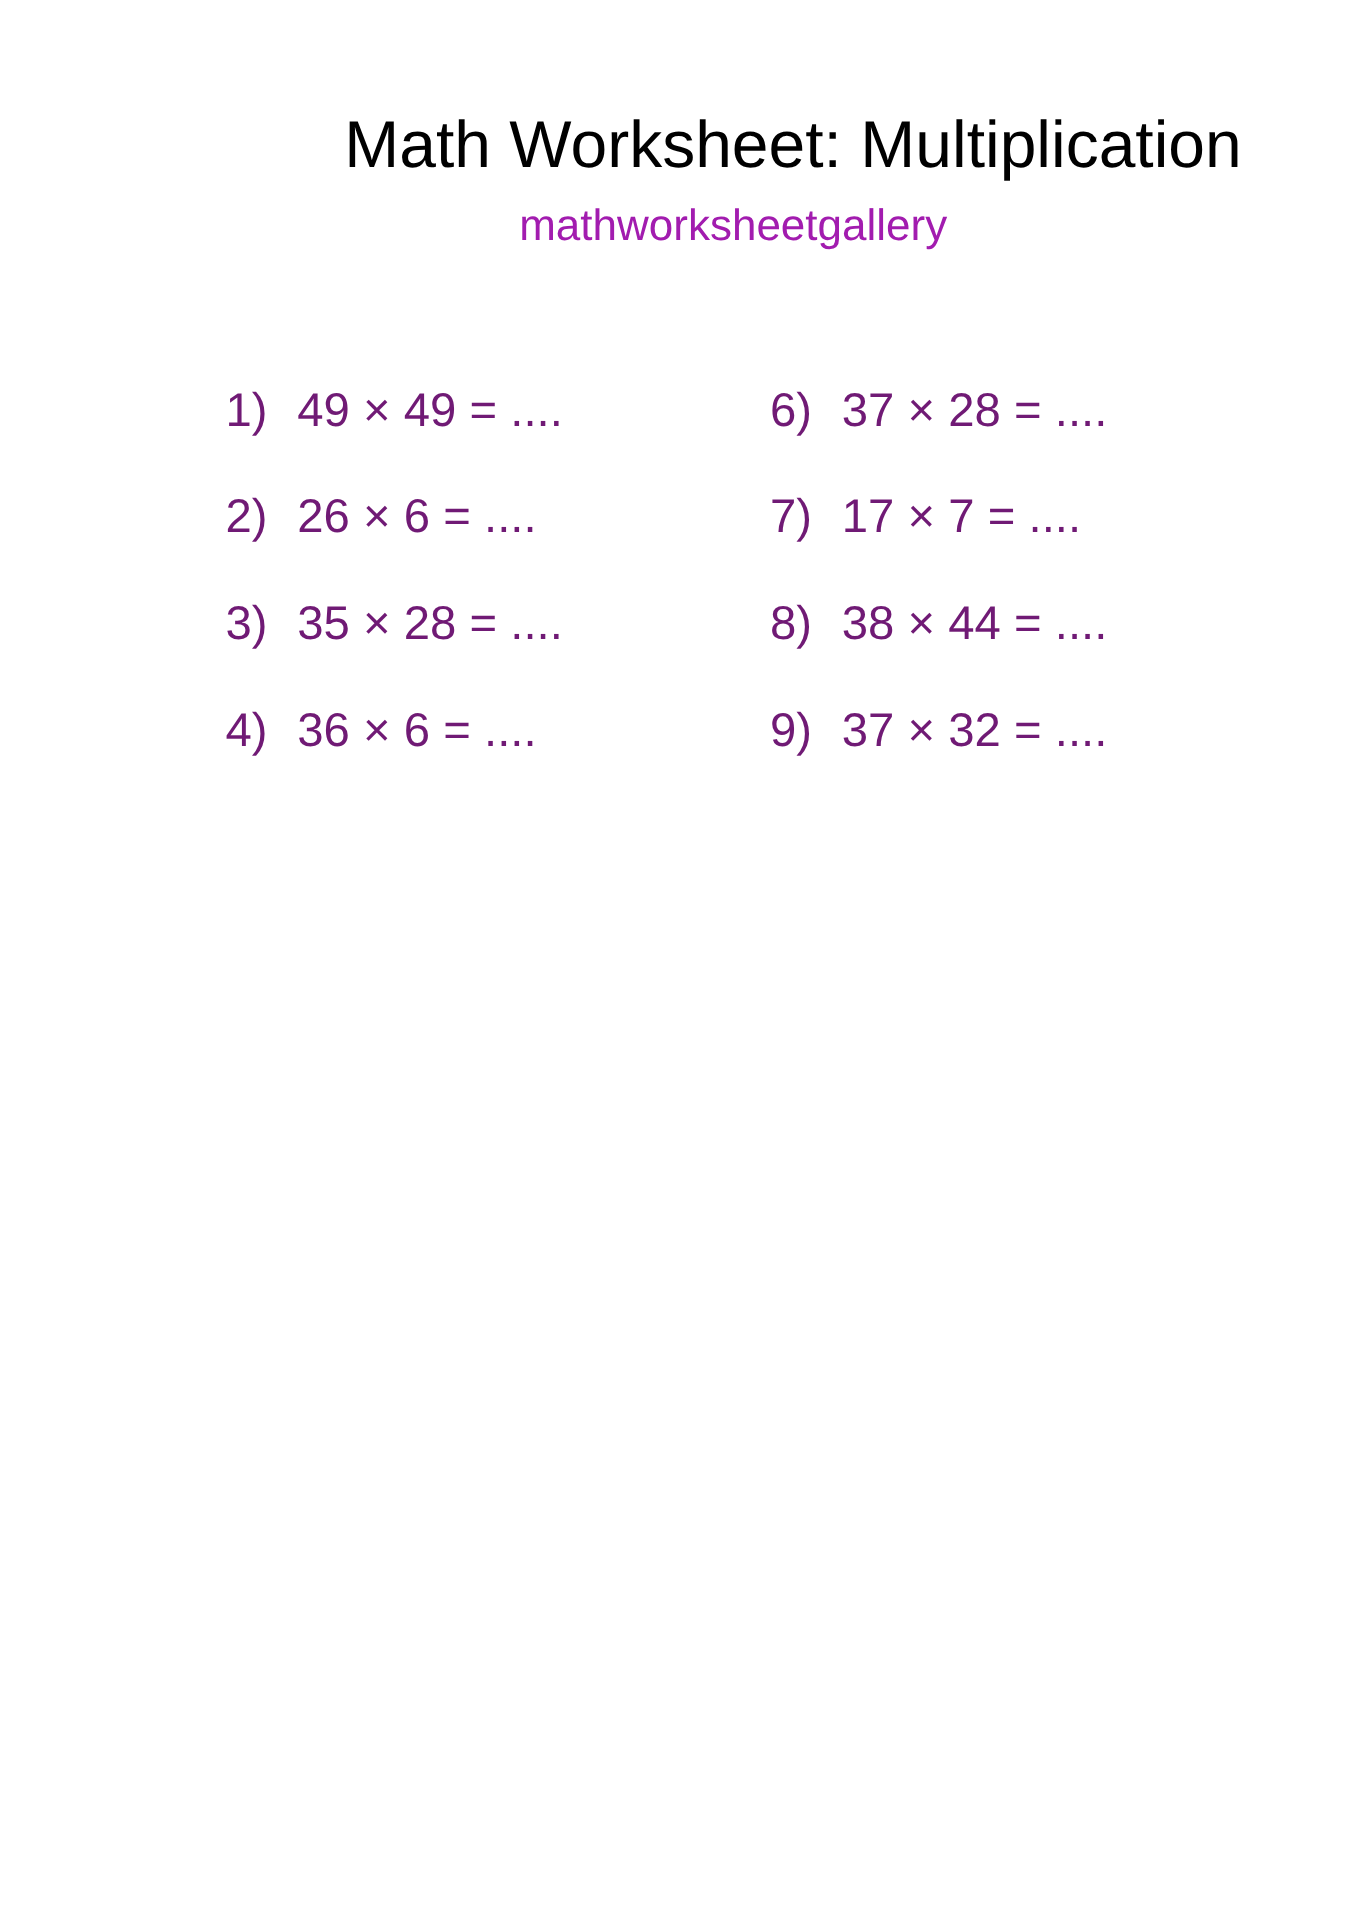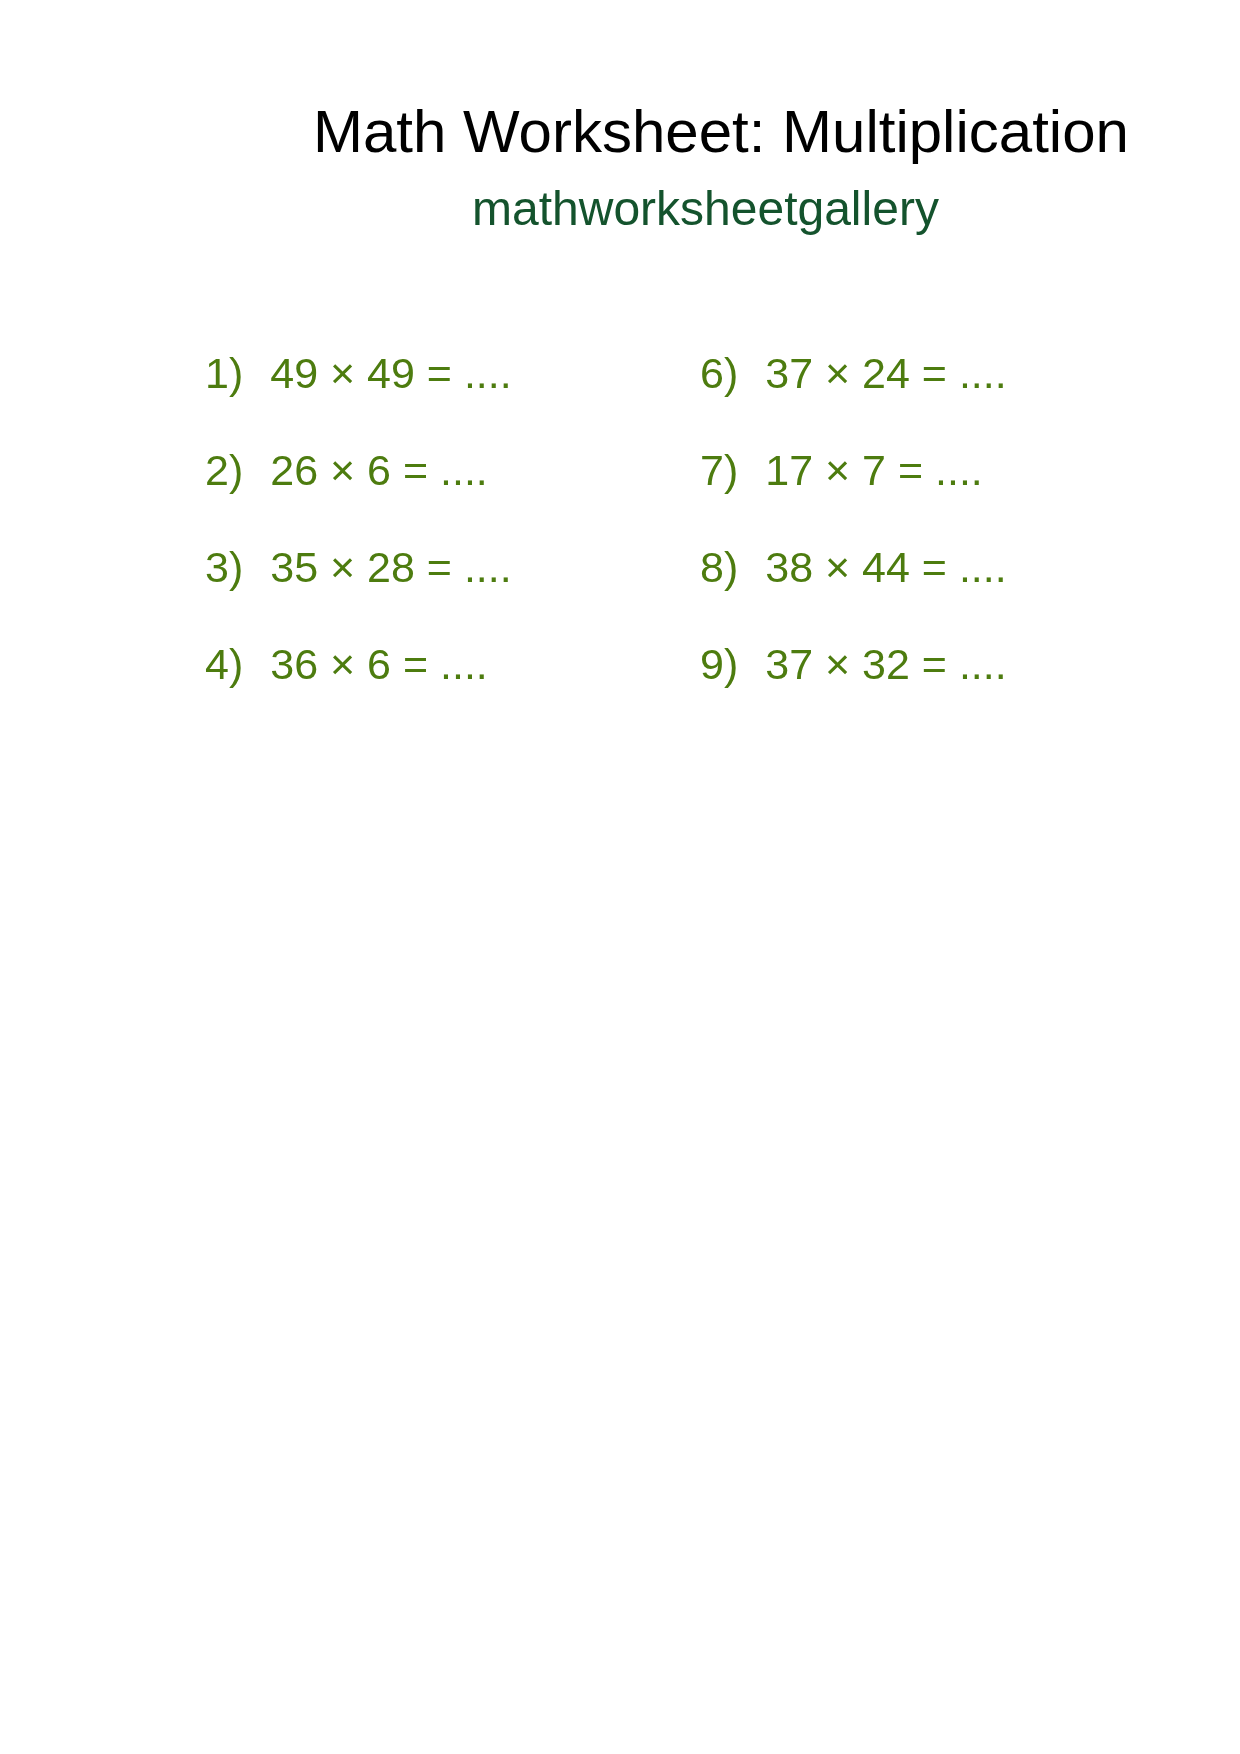--- a/index.html
+++ b/index.html
@@ -29,31 +29,31 @@
     line-height: 1;
     font-weight: 400;
     color: #000000;
     white-space: nowrap;
     margin: 0;
   }
   .subtitle {
     position: absolute;
     left: 472px;
     top: 185px;
-    font-size: 48px;
+    font-size: 40px;
     line-height: 1;
     font-weight: 400;
-    color: #14532d;
+    color: #a21caf;
     white-space: nowrap;
   }
   .col {
     position: absolute;
     top: 325px;
     font-size: 43px;
-    color: #4d7c0f;
+    color: #701a75;
   }
   .col-left  { left: 205px; }
   .col-right { left: 700px; }
   .problem {
     line-height: 97px;
     white-space: nowrap;
   }
   .pnum {
     display: inline-block;
     margin-right: 27px;
@@ -72,19 +72,19 @@
   <div class="subtitle">mathworksheetgallery</div>
 
   <div class="col col-left">
     <div class="problem"><span class="pnum">1)</span><span class="pexpr">49 × 49 = ....</span></div>
     <div class="problem"><span class="pnum">2)</span><span class="pexpr">26 × 6 = ....</span></div>
     <div class="problem"><span class="pnum">3)</span><span class="pexpr">35 × 28 = ....</span></div>
     <div class="problem"><span class="pnum">4)</span><span class="pexpr">36 × 6 = ....</span></div>
   </div>
 
   <div class="col col-right">
-    <div class="problem"><span class="pnum">6)</span><span class="pexpr">37 × 24 = ....</span></div>
+    <div class="problem"><span class="pnum">6)</span><span class="pexpr">37 × 28 = ....</span></div>
     <div class="problem"><span class="pnum">7)</span><span class="pexpr">17 × 7 = ....</span></div>
     <div class="problem"><span class="pnum">8)</span><span class="pexpr">38 × 44 = ....</span></div>
     <div class="problem"><span class="pnum">9)</span><span class="pexpr">37 × 32 = ....</span></div>
   </div>
 
 </div>
 
 </body></html>

